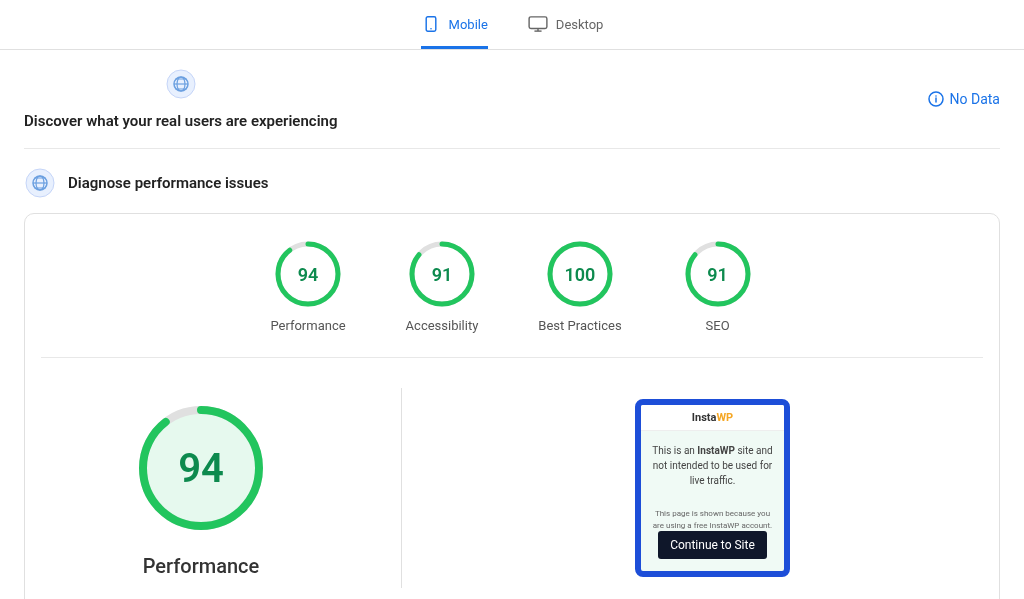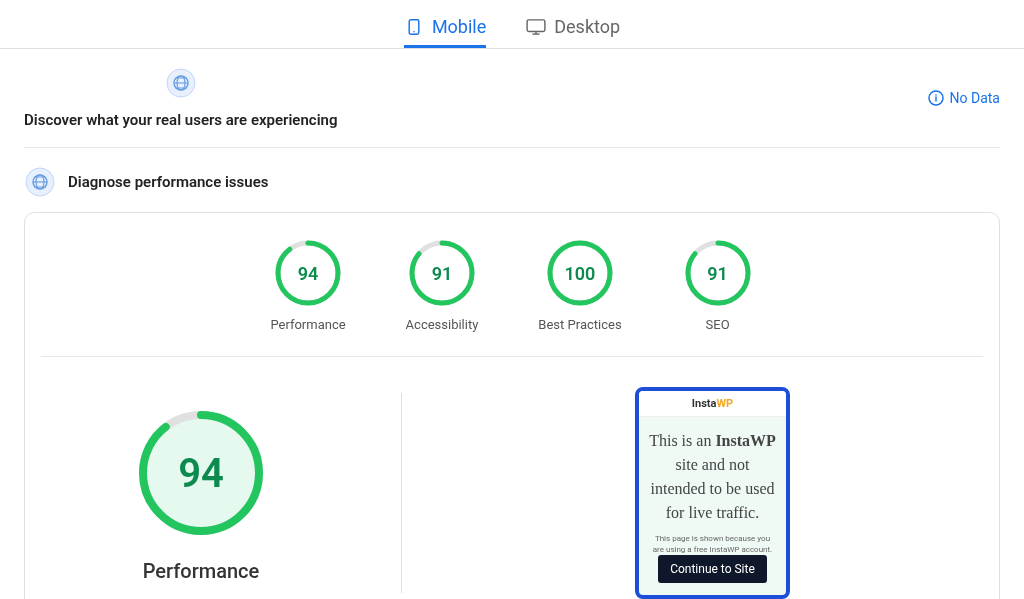--- a/index.html
+++ b/index.html
@@ -19,22 +19,22 @@
       align-items: center;
       gap: 40px;
       padding: 16px 0 0 0;
       border-bottom: 1px solid #e0e0e0;
       margin-bottom: 0;
     }
     .tab {
       display: flex;
       align-items: center;
       gap: 8px;
-      padding-bottom: 8px;
-      font-size: 18px;
+      padding-bottom: 14px;
+      font-size: 13px;
       color: #666;
       cursor: pointer;
       border-bottom: 3px solid transparent;
     }
     .tab.active {
       color: #1a73e8;
       border-bottom: 3px solid #1a73e8;
     }
     .tab-icon {
       width: 20px;
@@ -187,21 +187,21 @@
     }
     .detail-label {
       font-size: 20px;
       font-weight: 500;
       color: #333;
     }
 
     
     .screenshot-card {
       width: 155px;
-      border: 4px solid #1d4ed8;
+      border: 6px solid #1d4ed8;
       border-radius: 8px;
       overflow: hidden;
       background: #f0faf5;
     }
     .screenshot-header {
       background: #fff;
       padding: 6px 10px;
       font-size: 11px;
       font-weight: 700;
       color: #333;
@@ -209,23 +209,22 @@
       border-bottom: 1px solid #eee;
     }
     .screenshot-body {
       padding: 12px 10px;
       font-size: 9px;
       color: #444;
       text-align: center;
       line-height: 1.5;
     }
     .screenshot-body .main-text {
-      font-size: 16px;
-      margin-bottom: 8px;
-      font-family: Liberation Serif, serif;
+      font-size: 10px;
+      margin-bottom: 20px;
     }
     .screenshot-body .main-text strong {
       font-weight: 700;
     }
     .screenshot-sub {
       font-size: 8px;
       color: #666;
       line-height: 1.4;
     }
     .screenshot-btn {

